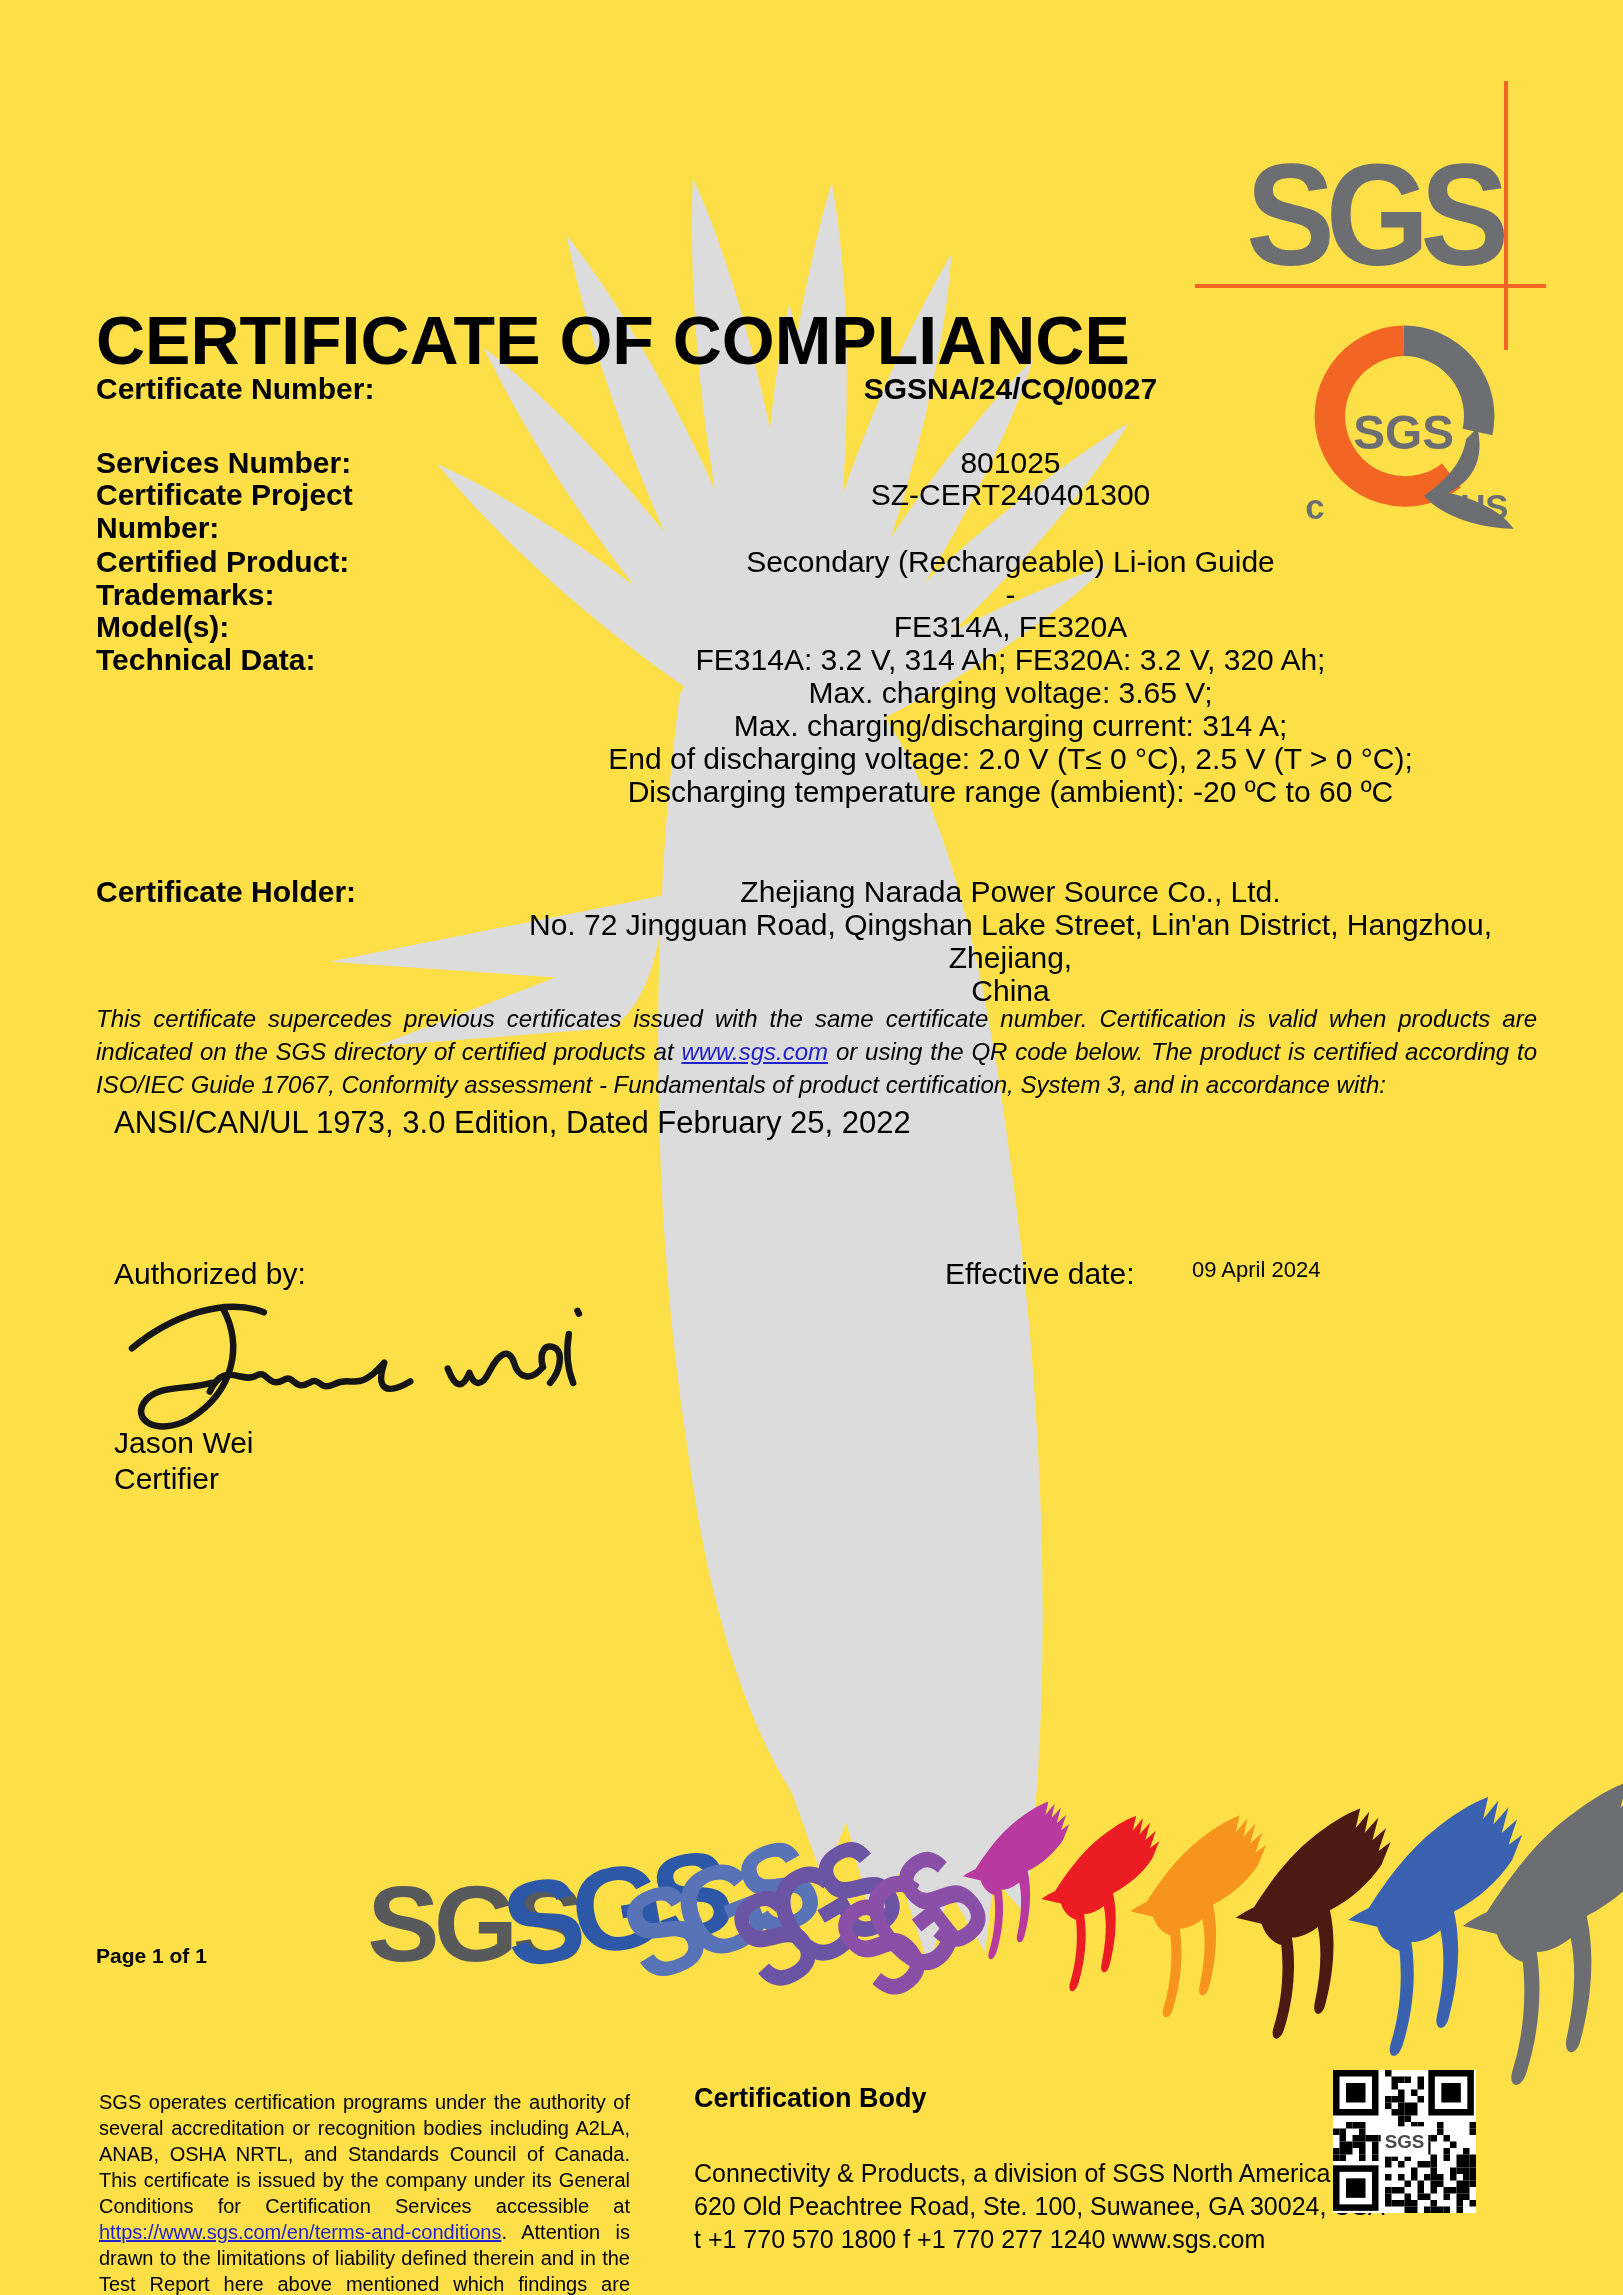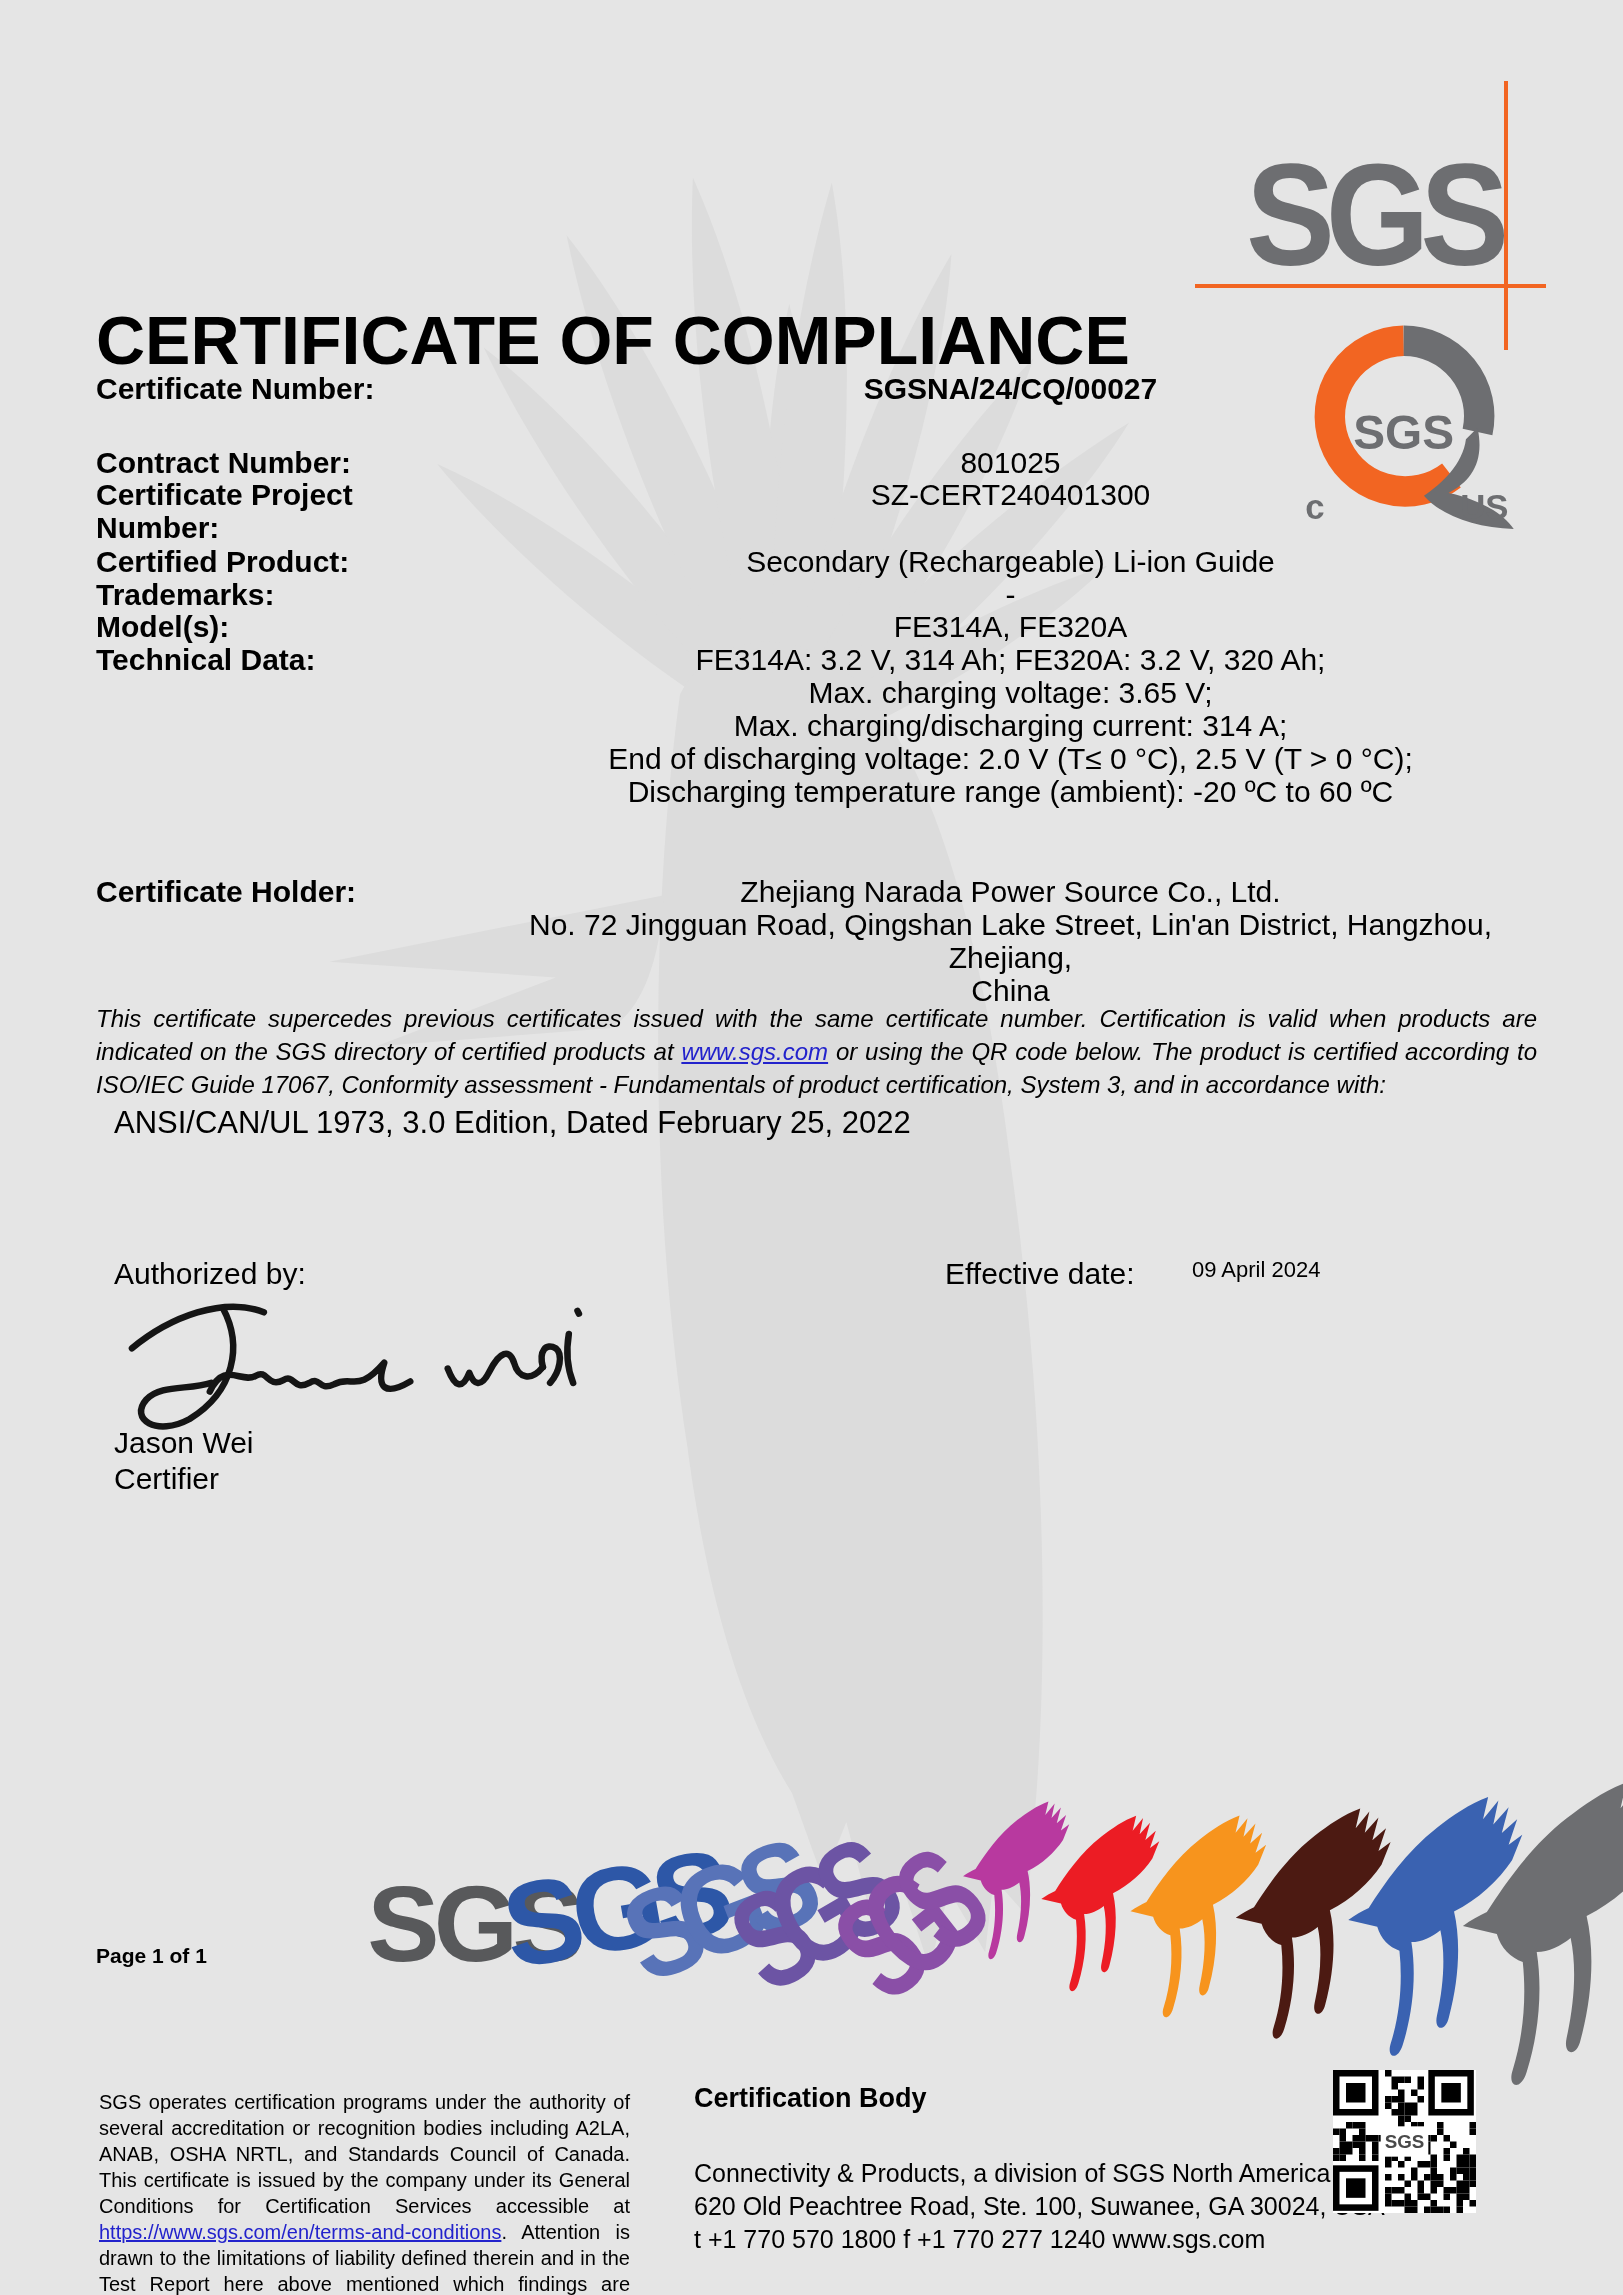--- a/index.html
+++ b/index.html
@@ -1,16 +1,16 @@
 <!DOCTYPE html>
 <html style="font-size:11.6px"><head>
 <meta charset="utf-8">
 <style>
   html,body{margin:0;padding:0;background:#888;}
-  .page{position:relative;width:1624px;height:2295px;background:#e5e5e5;overflow:hidden;
+  .page{position:relative;width:1624px;height:2295px;background:#fde047;overflow:hidden;
         font-family:"Liberation Sans",sans-serif;color:#000;}
   .abs{position:absolute;}
   svg{display:block;}
   
   .watermark{position:absolute;left:0;top:0;width:1624px;height:2295px;pointer-events:none;}
   
   .sgs-word{position:absolute;left:1246px;top:147px;width:260px;height:137px;
             font-weight:bold;font-size:145px;line-height:137px;color:#6d6e71;
             letter-spacing:-10px;transform:scale(.92,1);transform-origin:left top;}
   .cross-h{position:absolute;left:1195px;top:284px;width:351px;height:4.3px;background:#f26522;}
@@ -85,21 +85,21 @@
     <text x="228" y="272" font-weight="bold" font-size="48" font-family="Liberation Sans, sans-serif" fill="#6d6e71">US</text>
   </svg>
 
   <div class="title">CERTIFICATE OF COMPLIANCE</div>
 
   <div class="row" style="top:372px">
     <span class="lbl">Certificate Number:</span>
     <span class="val bold">SGSNA/24/CQ/00027</span>
   </div>
   <div class="row" style="top:446px">
-    <span class="lbl">Contract Number:</span>
+    <span class="lbl">Services Number:</span>
     <span class="val">801025</span>
   </div>
   <div class="row" style="top:478px">
     <span class="lbl">Certificate Project Number:</span>
     <span class="val">SZ-CERT240401300</span>
   </div>
   <div class="row" style="top:545px">
     <span class="lbl">Certified Product:</span>
     <span class="val">Secondary (Rechargeable) Li-ion Guide</span>
   </div>

